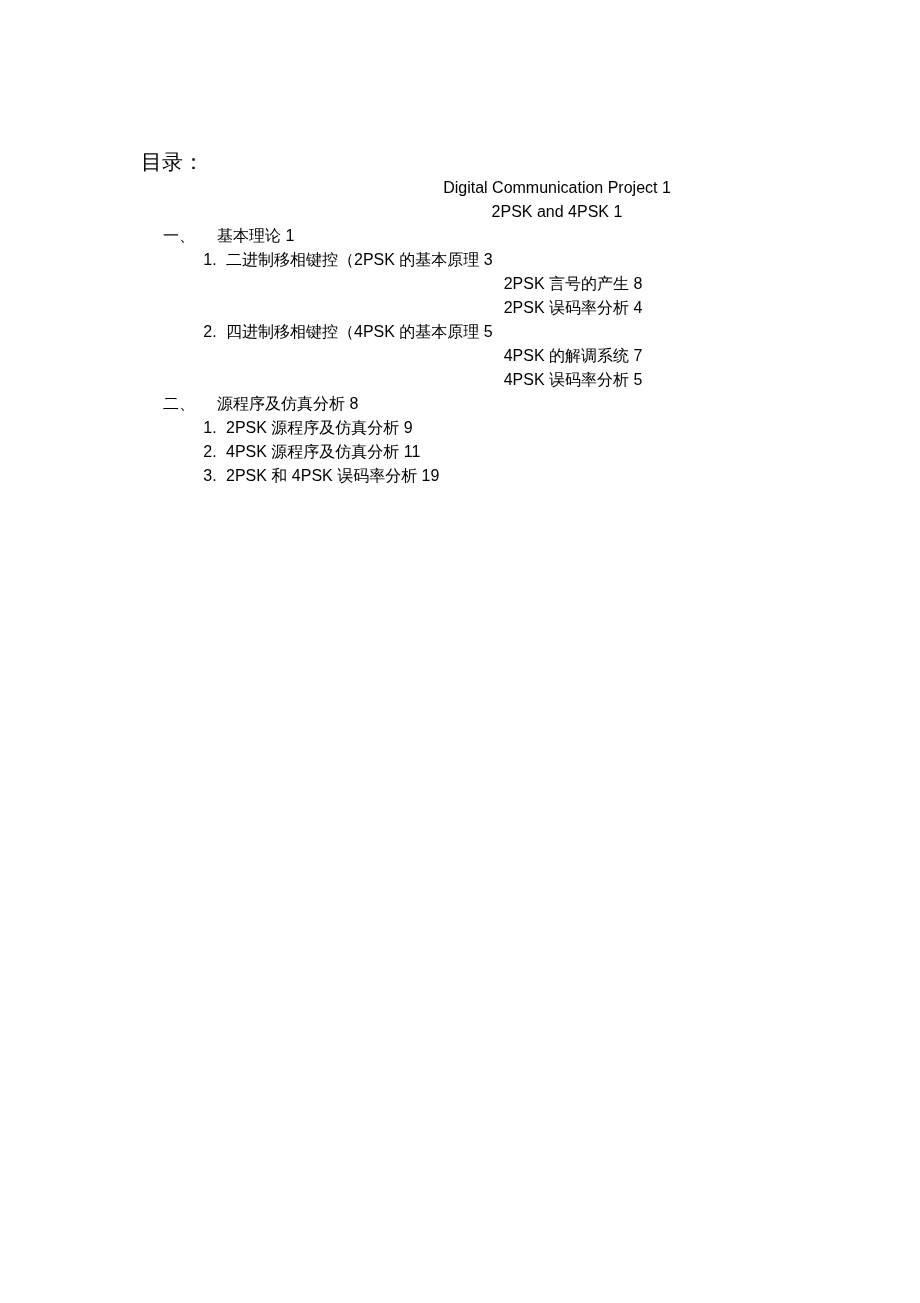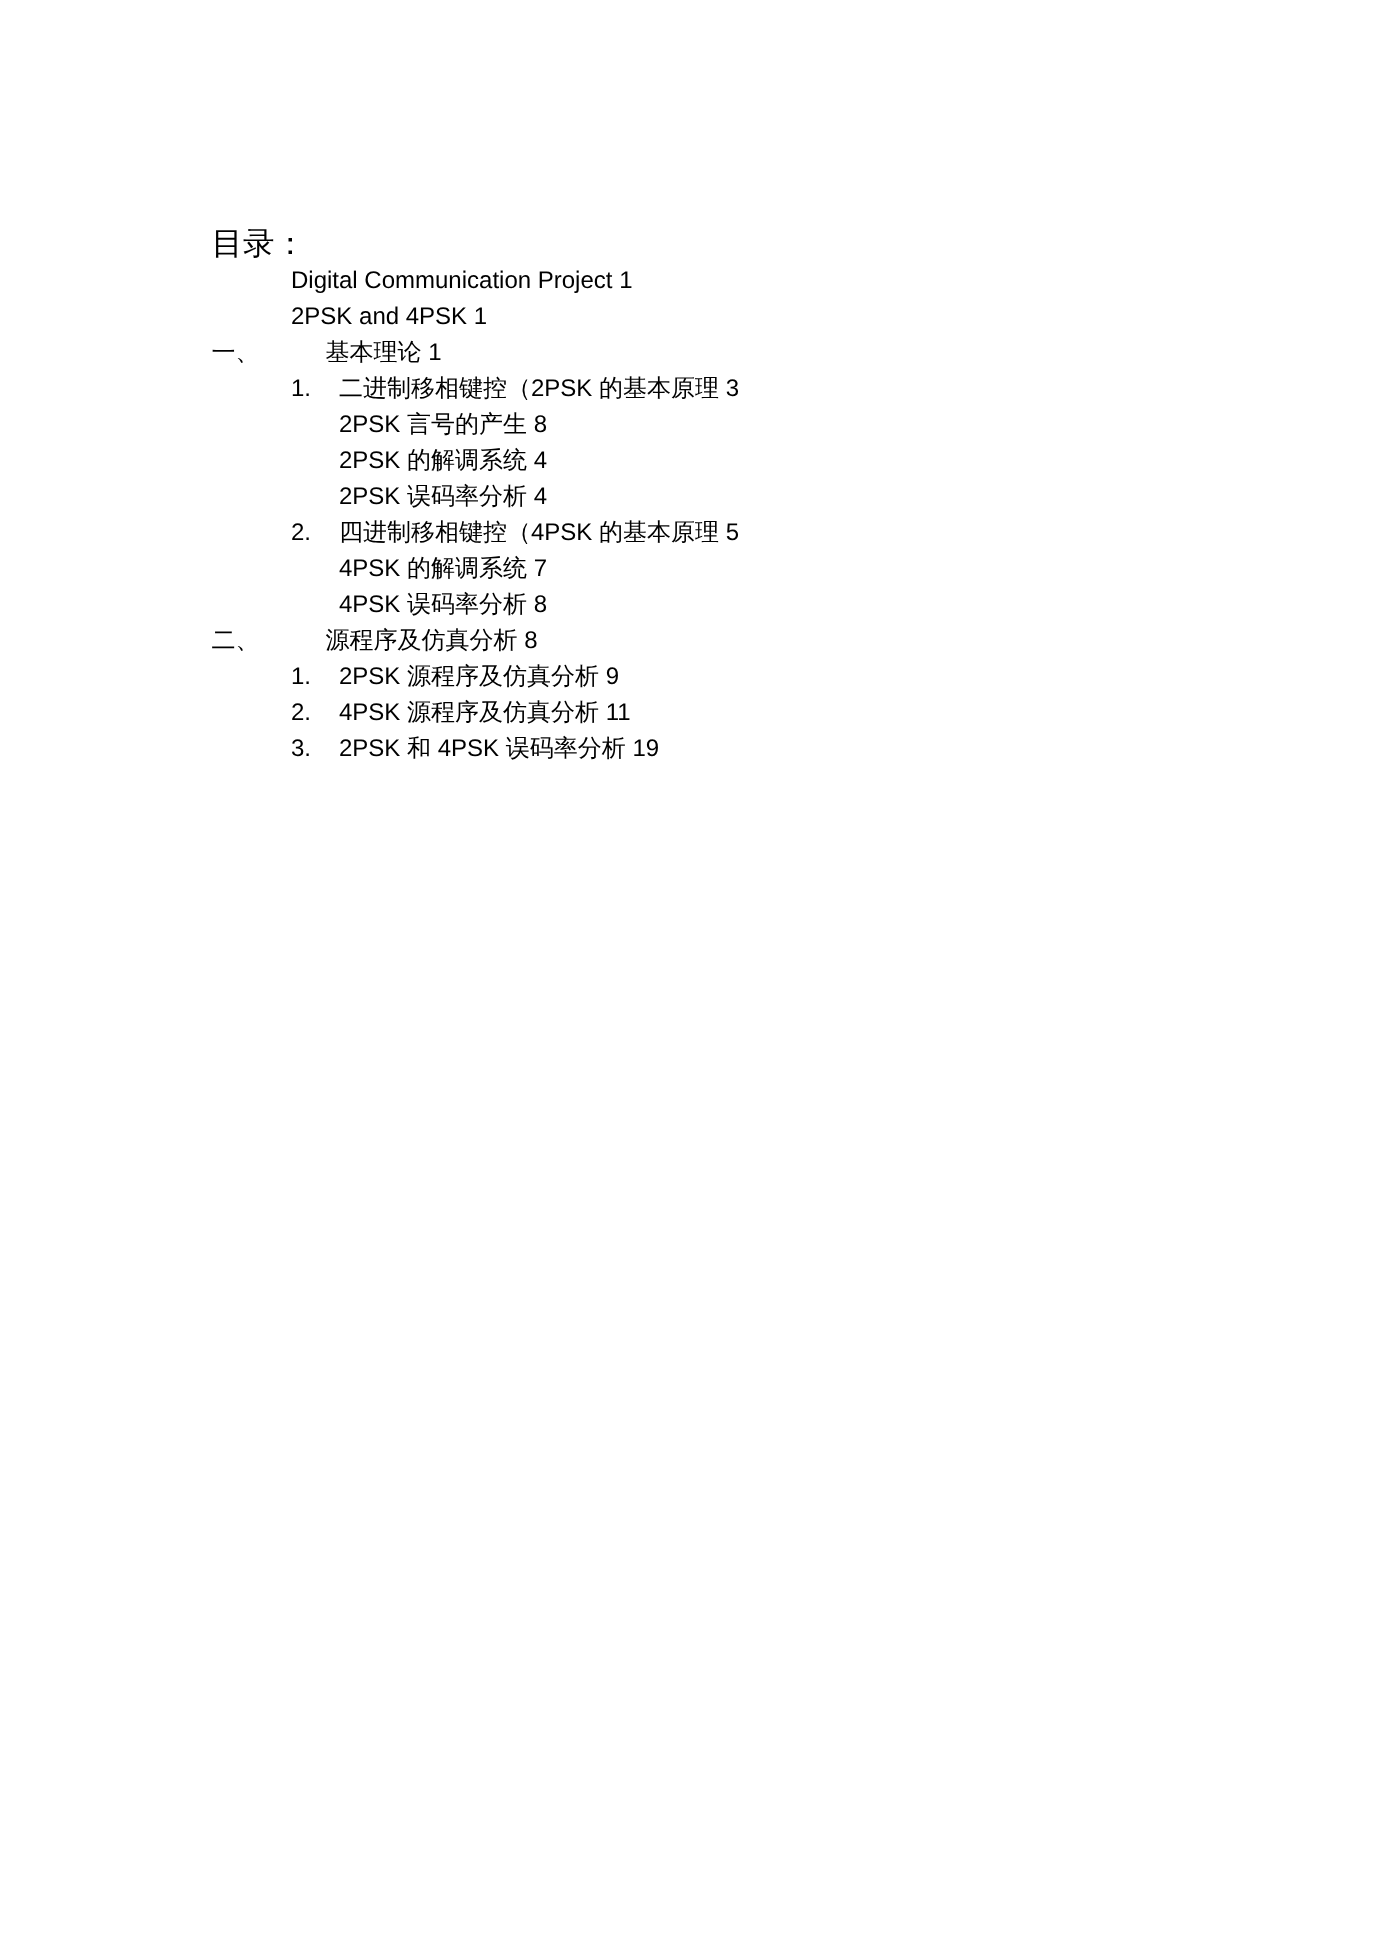--- a/index.html
+++ b/index.html
@@ -43,20 +43,21 @@
     .num-marker {
       width: 32px;
       flex-shrink: 0;
       font-family: Arial, sans-serif;
     }
     .level-sub {
       padding-left: 85px;
     }
     .mixed {
       font-family: Arial, "SimSun", sans-serif;
+      text-align: center;
     }
     .cn {
       font-family: "SimSun", "宋体", serif;
     }
   </style>
 </head>
 <body>
 
 <div class="title">目录：</div>
 
@@ -65,28 +66,27 @@
     <div class="entry mixed level-pre">2PSK and 4PSK 1</div>
     <div class="entry mixed level-section">
       <span class="section-marker cn">一、</span>
       <span>基本理论 1</span>
     </div>
     <div class="entry mixed level-numbered">
       <span class="num-marker">1.</span>
       <span>二进制移相键控（2PSK 的基本原理 3</span>
     </div>
     <div class="entry mixed level-sub">2PSK 言号的产生 8</div>
-    <div class="entry mixed level-sub">2PSK 的解调系统 4</div>
     <div class="entry mixed level-sub">2PSK 误码率分析 4</div>
     <div class="entry mixed level-numbered">
       <span class="num-marker">2.</span>
       <span>四进制移相键控（4PSK 的基本原理  5</span>
     </div>
     <div class="entry mixed level-sub">4PSK 的解调系统 7</div>
-    <div class="entry mixed level-sub">4PSK 误码率分析  8</div>
+    <div class="entry mixed level-sub">4PSK 误码率分析  5</div>
     <div class="entry mixed level-section">
       <span class="section-marker cn">二、</span>
       <span>源程序及仿真分析 8</span>
     </div>
     <div class="entry mixed level-numbered">
       <span class="num-marker">1.</span>
       <span>2PSK 源程序及仿真分析  9</span>
     </div>
     <div class="entry mixed level-numbered">
       <span class="num-marker">2.</span>

